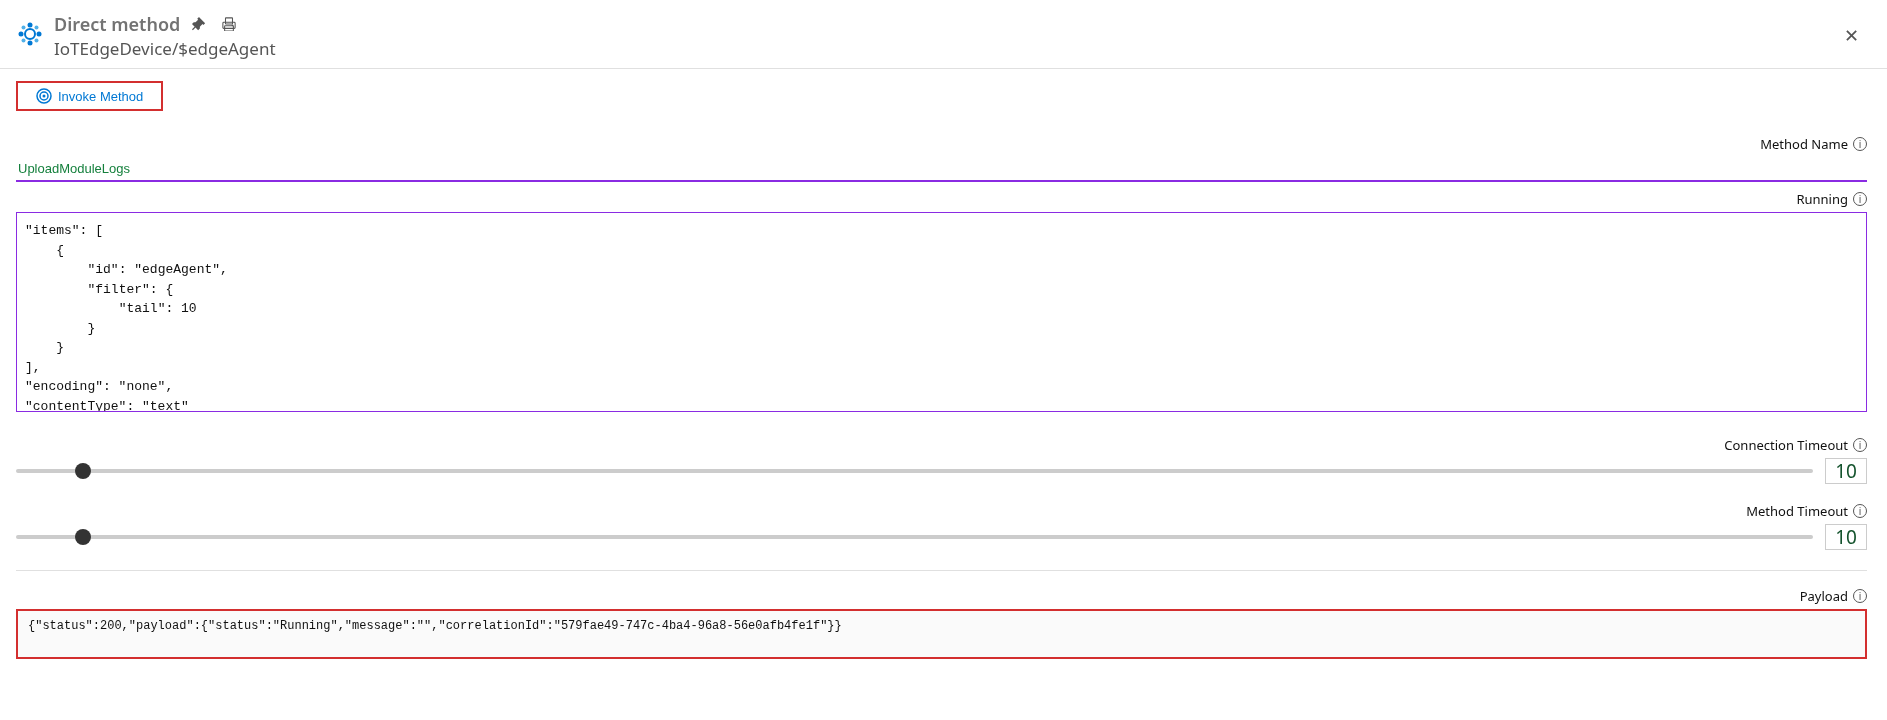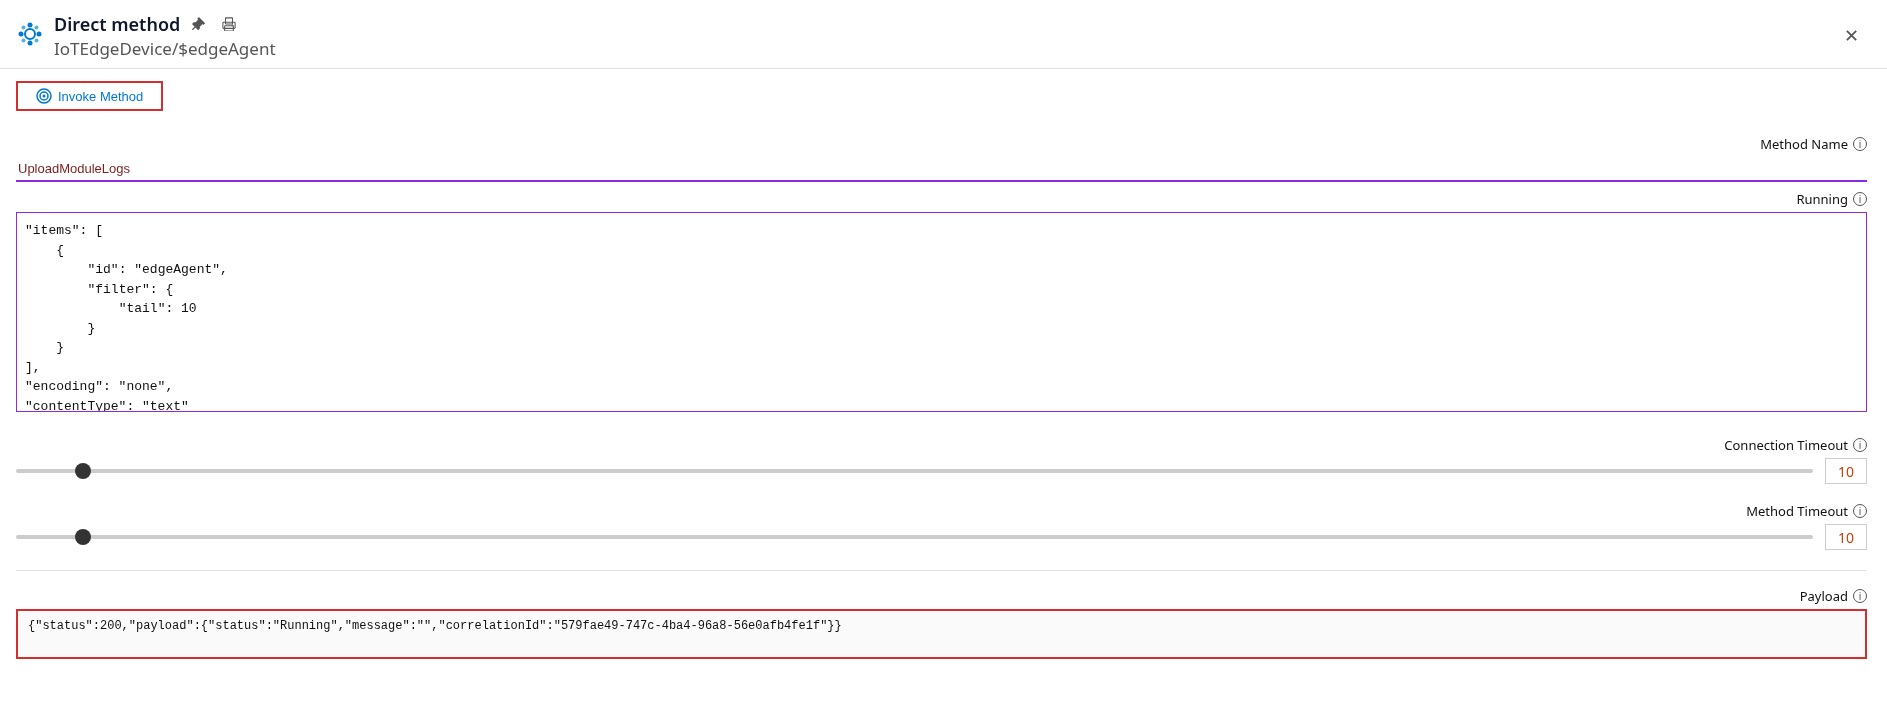--- a/index.html
+++ b/index.html
@@ -36,21 +36,21 @@
     }
 
     .header-title-block {
       display: flex;
       flex-direction: column;
     }
 
     .header-title {
       font-size: 18px;
       font-weight: 600;
-      color: #0f172a;
+      color: #737373;
       display: flex;
       align-items: center;
       gap: 8px;
     }
 
     .header-subtitle {
       font-size: 17px;
       color: #555;
       margin-top: 1px;
     }
@@ -130,21 +130,21 @@
     }
 
     
     .method-name-input {
       width: 100%;
       border: none;
       border-bottom: 2px solid #8a2be2;
       outline: none;
       font-size: 13px;
       padding: 4px 2px;
-      color: #7f1d1d;
+      color: #15803d;
       background: transparent;
     }
 
     
     .payload-container {
       position: relative;
       width: 100%;
       margin-bottom: 10px;
     }
 
@@ -193,22 +193,22 @@
       cursor: pointer;
     }
 
     .slider-value-box {
       width: 42px;
       height: 26px;
       border: 1px solid #ccc;
       display: flex;
       align-items: center;
       justify-content: center;
-      font-size: 14px;
-      color: #c2410c;
+      font-size: 19px;
+      color: #14532d;
       background: #fff;
     }
 
     
     .divider {
       height: 1px;
       background: #e0e0e0;
       margin: 12px 0 8px;
     }
 

